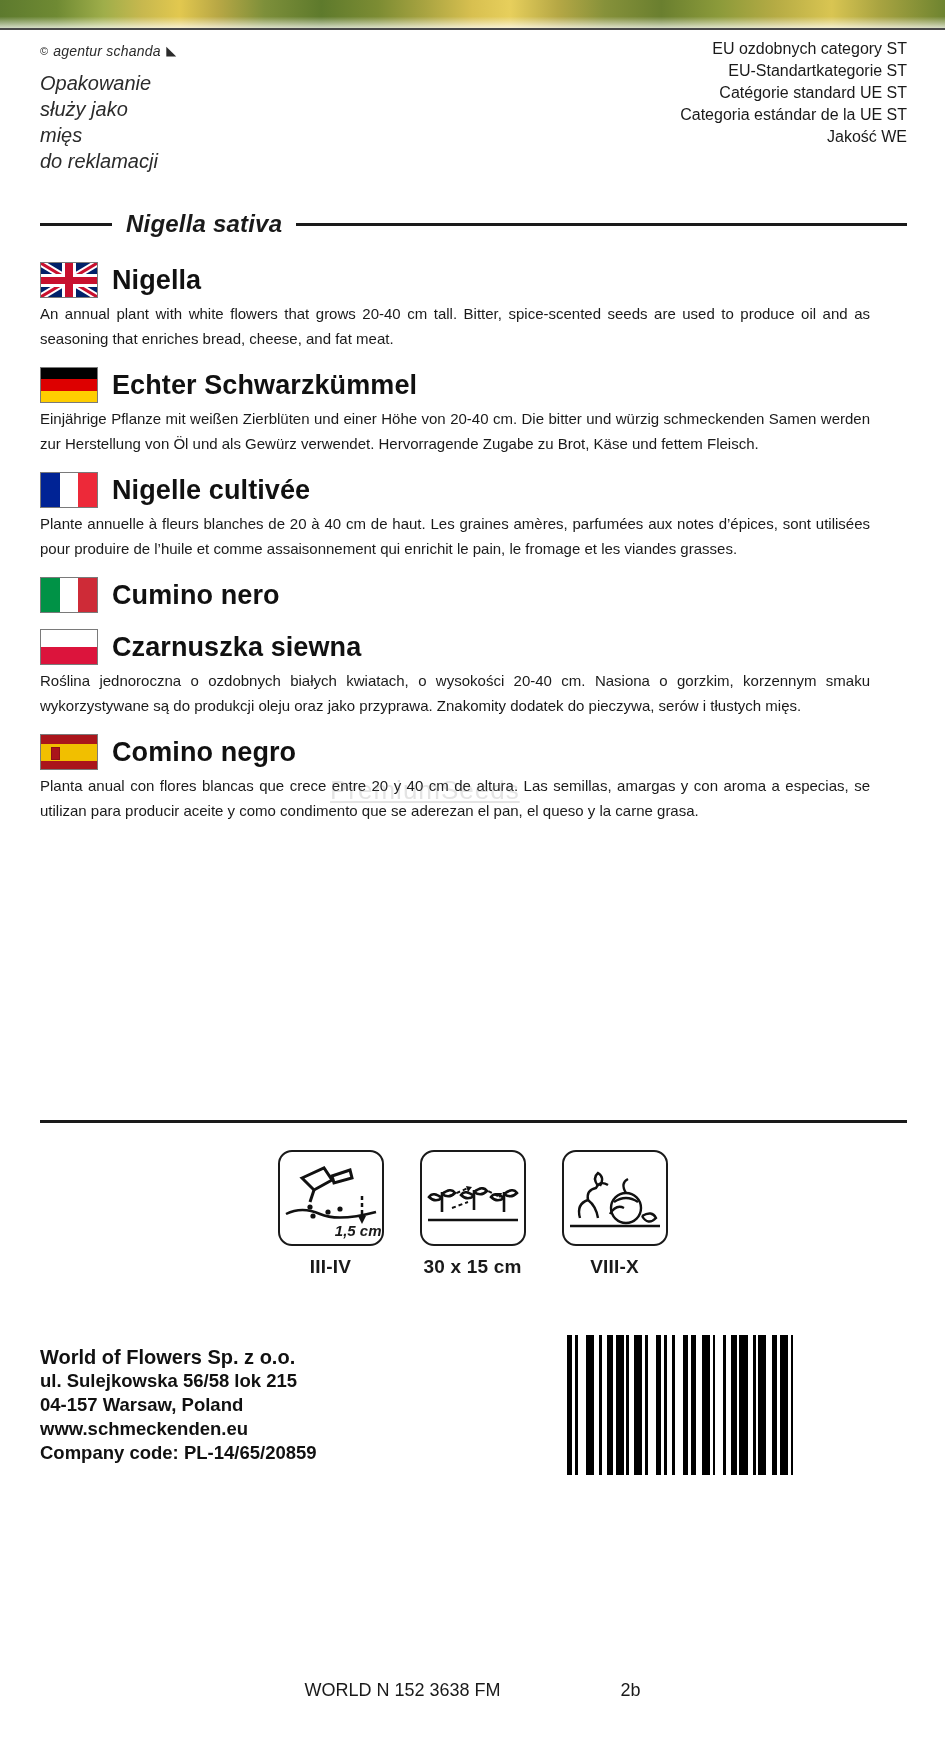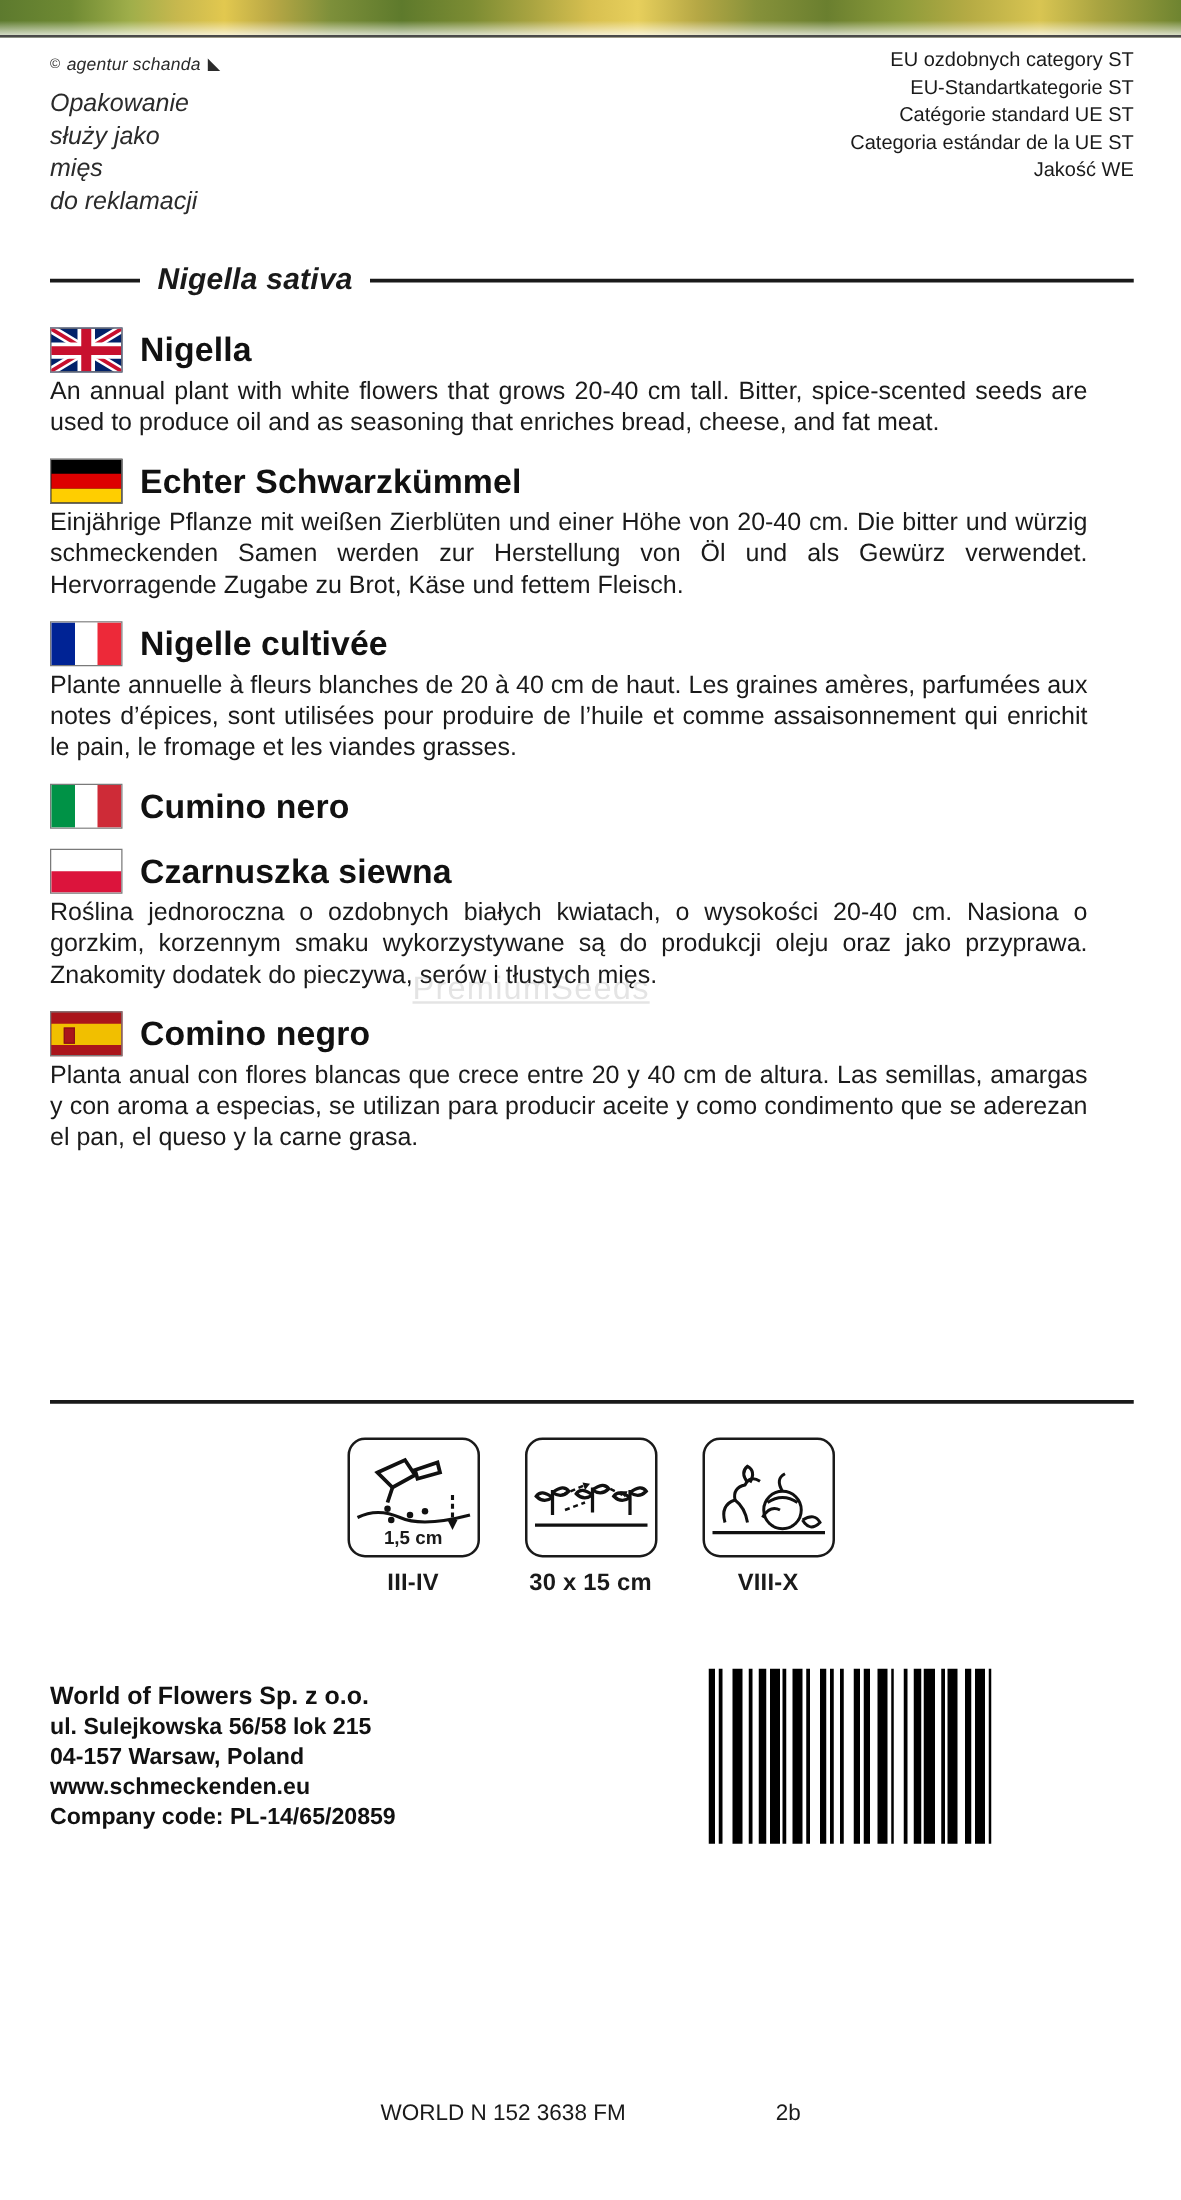--- a/index.html
+++ b/index.html
@@ -131,21 +131,21 @@
     overflow: hidden;
     flex: 0 0 auto;
   }
   .block-title {
     font-size: 27px;
     font-weight: bold;
     letter-spacing: .1px;
     color: #111;
   }
   .block-text {
-    font-size: 20px;
+    font-size: 15px;
     line-height: 25px;
     color: #1a1a1a;
     text-align: justify;
     margin-top: 3px;
   }
 
   
   .flag-gb { background: #012169; }
   .flag-gb .d1, .flag-gb .d2 {
     position: absolute; left: 50%; top: 50%;
@@ -407,21 +407,21 @@
           <path d="M52 24 L70 18 L72 26 L54 31 Z" fill="none" stroke="#111" stroke-width="3"></path>
           <path d="M34 38 L30 50" stroke="#111" stroke-width="3" fill="none"></path>
           <circle cx="30" cy="55" r="2.6" fill="#111"></circle>
           <circle cx="33" cy="64" r="2.6" fill="#111"></circle>
           <circle cx="48" cy="60" r="2.6" fill="#111"></circle>
           <circle cx="60" cy="57" r="2.6" fill="#111"></circle>
           <path d="M6 62 Q22 54 40 62 Q58 70 96 60" stroke="#111" stroke-width="2.5" fill="none"></path>
           <line x1="82" y1="44" x2="82" y2="66" stroke="#111" stroke-width="2.5" stroke-dasharray="4 3"></line>
           <path d="M78 64 L82 72 L86 64 Z" fill="#111"></path>
         </svg>
-        <div style="position:absolute;left:0;right:0;bottom:5px;text-align:center;font-size:15px;font-weight:bold;">1,5 cm</div>
+        <div style="position:absolute;left:0;right:0;bottom:5px;text-align:right;font-size:15px;font-weight:bold;font-style:italic;">1,5 cm</div>
       </div>
       <div class="picto-label">III-IV</div>
     </div>
 
     <div class="picto">
       <div class="picto-box">
         <svg width="102" height="92" viewBox="0 0 102 92">
           <g stroke="#111" stroke-width="2.6" fill="none">
             <path d="M20 60 L20 40"></path>
               <path d="M20 46 q-9 -7 -13 -1 q6 6 13 1"></path>

